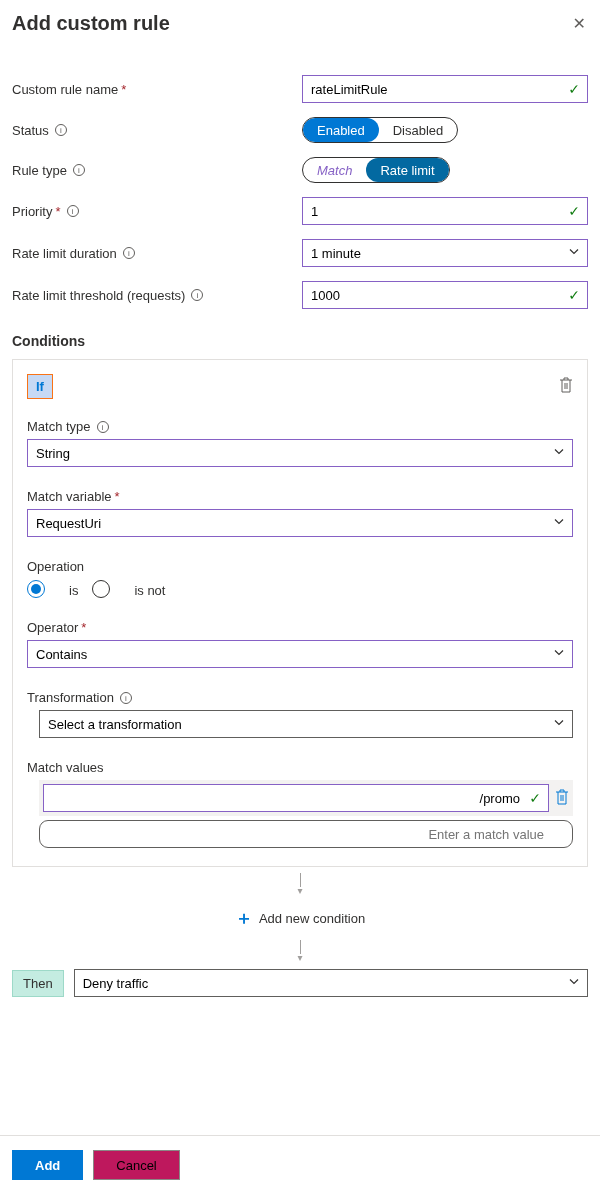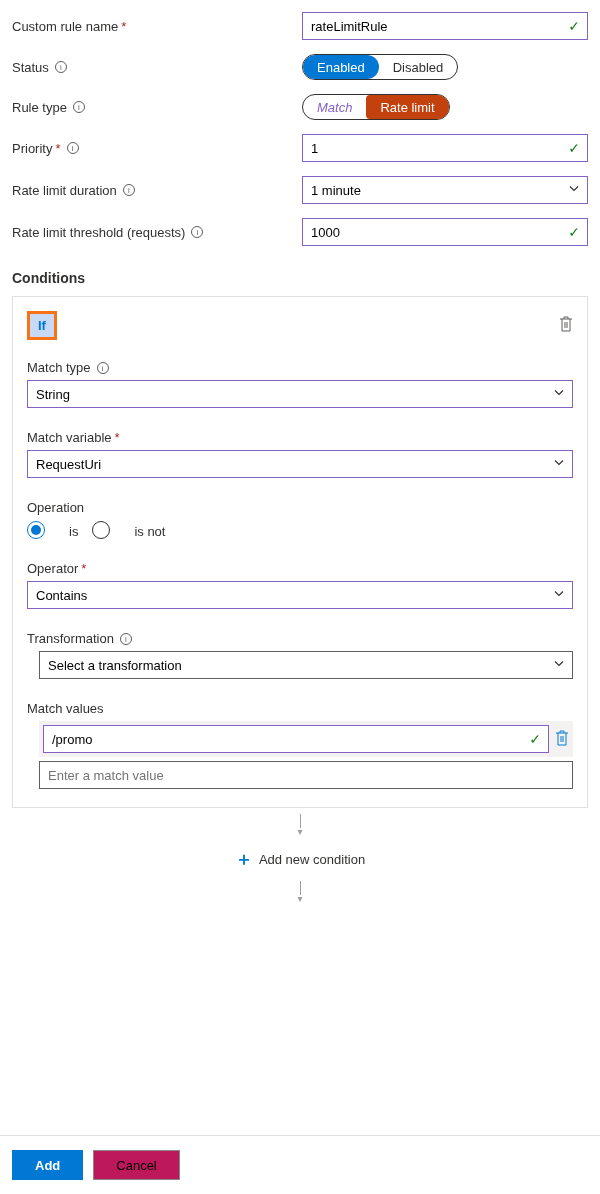--- a/index.html
+++ b/index.html
@@ -18,58 +18,62 @@
 .form-control { flex: 1; position: relative; }
 .text-input { width: 100%; height: 28px; border: 1px solid #8661c5; padding: 0 28px 0 8px; font-size: 13px; font-family: inherit; background: #fff; }
 .text-input.valid { border-color: #8661c5; }
 .check-mark { position: absolute; right: 8px; top: 50%; transform: translateY(-50%); color: #107c10; font-size: 14px; pointer-events: none; }
 .select { width: 100%; height: 28px; border: 1px solid #605e5c; padding: 0 28px 0 8px; font-size: 13px; font-family: inherit; background: #fff; appearance: none; cursor: pointer; }
 .select.purple-b { border-color: #8661c5; }
 .chevron { position: absolute; right: 8px; top: 50%; transform: translateY(-50%); pointer-events: none; }
 .toggle-group { display: inline-flex; border: 1px solid #323130; border-radius: 14px; overflow: hidden; height: 26px; align-items: center; }
 .toggle-seg { padding: 0 14px; font-size: 13px; cursor: pointer; height: 100%; display: flex; align-items: center; }
 .toggle-seg.active-blue { background: #0078d4; color: #fff; border-radius: 14px; }
-.toggle-seg.active-purple { background: #c2410c; color: #fff; border-radius: 4px; }
+.toggle-seg.active-purple { background: #0369a1; color: #fff; border-radius: 12px; }
 .toggle-seg.inactive-purple-text { color: #8661c5; font-style: italic; }
 .section-title { font-size: 14px; font-weight: 600; margin-top: 24px; margin-bottom: 10px; }
 .condition-box { border: 1px solid #e1dfdd; padding: 14px; }
 .condition-header { display: flex; justify-content: space-between; align-items: center; margin-bottom: 20px; }
-.if-badge { background: #c7d9f4; color: #0078d4; font-weight: 600; font-size: 13px; padding: 4px 8px; border: 3px solid #f97316; }
+.if-badge { background: #c7d9f4; color: #0078d4; font-weight: 600; font-size: 13px; padding: 4px 8px; border: 1px solid #f97316; }
 .trash { width: 14px; cursor: pointer; color: #605e5c; }
 .field-block { margin-bottom: 22px; }
 .field-label { font-size: 13px; margin-bottom: 5px; display: flex; align-items: center; }
 .radio-group { display: flex; gap: 14px; margin-top: 6px; }
 .radio-item { display: flex; align-items: flex-end; gap: 24px; cursor: pointer; }
 .radio-circle { width: 18px; height: 18px; border: 1px solid #323130; border-radius: 50%; display: flex; align-items: center; justify-content: center; }
 .radio-circle.checked { border-color: #0078d4; }
 .radio-dot { width: 10px; height: 10px; background: #0078d4; border-radius: 50%; }
 .match-value-row { display: flex; align-items: center; gap: 6px; background: #f3f2f1; padding: 4px; margin-bottom: 4px; }
-.match-value-row .text-input { border-color: #8661c5; background: #fff; }
+.match-value-row .text-input { border-color: #8661c5; background: #fff; text-align: right; }
 .match-value-row.plain { background: transparent; padding: 0; }
-.match-value-row.plain .text-input { border-color: #605e5c; }
+.match-value-row.plain .text-input { border-color: #605e5c; border-radius: 9px; }
 .delete-btn { color: #0078d4; cursor: pointer; }
 .connector { display: flex; flex-direction: column; align-items: center; margin: 6px 0; }
 .connector-line { width: 1px; height: 14px; background: #a19f9d; }
 .connector-arrow { font-size: 10px; color: #a19f9d; margin-top: -2px; }
 .add-cond { display: flex; align-items: center; justify-content: center; gap: 6px; color: #323130; font-size: 13px; cursor: pointer; padding: 4px 0; }
 .plus-icon { color: #0078d4; font-size: 18px; font-weight: bold; }
 .then-row { display: flex; align-items: center; gap: 10px; }
 .then-badge { background: #c4ece1; color: #323130; font-size: 13px; padding: 5px 10px; border: 1px solid #9dd9c8; }
 .then-select-wrap { flex: 1; position: relative; }
 .footer { position: fixed; bottom: 0; left: 0; width: 600px; border-top: 1px solid #e1dfdd; padding: 14px 12px; background: #fff; display: flex; gap: 10px; align-items: center; }
 .btn { height: 30px; padding: 0 22px; font-size: 13px; font-family: inherit; border: 1px solid #8a8886; background: #be185d; cursor: pointer; }
 .btn.primary { background: #0078d4; color: #fff; border-color: #0078d4; font-weight: 600; }
 .indented { padding-left: 12px; }
 svg.chev { width: 12px; height: 12px; }
 svg.trash-svg { width: 14px; height: 16px; }
 </style>
 </head>
 <body>
 
 <div class="panel">
+  <div class="header">
+    <h1 class="title">Add custom rule</h1>
+    <span class="close-x">✕</span>
+  </div>
 
 
   <div class="form-row">
     <div class="form-label">
         <span>Custom rule name</span>
         <span class="req">*</span>
       </div>
     <div class="form-control">
       <input type="text" class="text-input valid" value="rateLimitRule" style="">
       <span class="check-mark">✓</span>
@@ -253,18 +257,27 @@
   <div class="add-cond">
     <span class="plus-icon">＋</span>
     <span>Add new condition</span>
   </div>
 
   <div class="connector">
     <div class="connector-line"></div>
     <div class="connector-arrow">▾</div>
   </div>
 
+  <div class="then-row">
+    <span class="then-badge">Then</span>
+    <div class="then-select-wrap">
+      <select class="select"><option>Deny traffic</option></select>
+      <span class="chevron"><svg class="chev" viewBox="0 0 12 12" fill="none" stroke="#323130" stroke-width="1.2">
+            <path d="M2 4l4 4 4-4"></path>
+          </svg></span>
+    </div>
+  </div>
 </div>
 
 <div class="footer">
   <button class="btn primary">Add</button>
   <button class="btn">Cancel</button>
 </div>
 
 </body></html>

